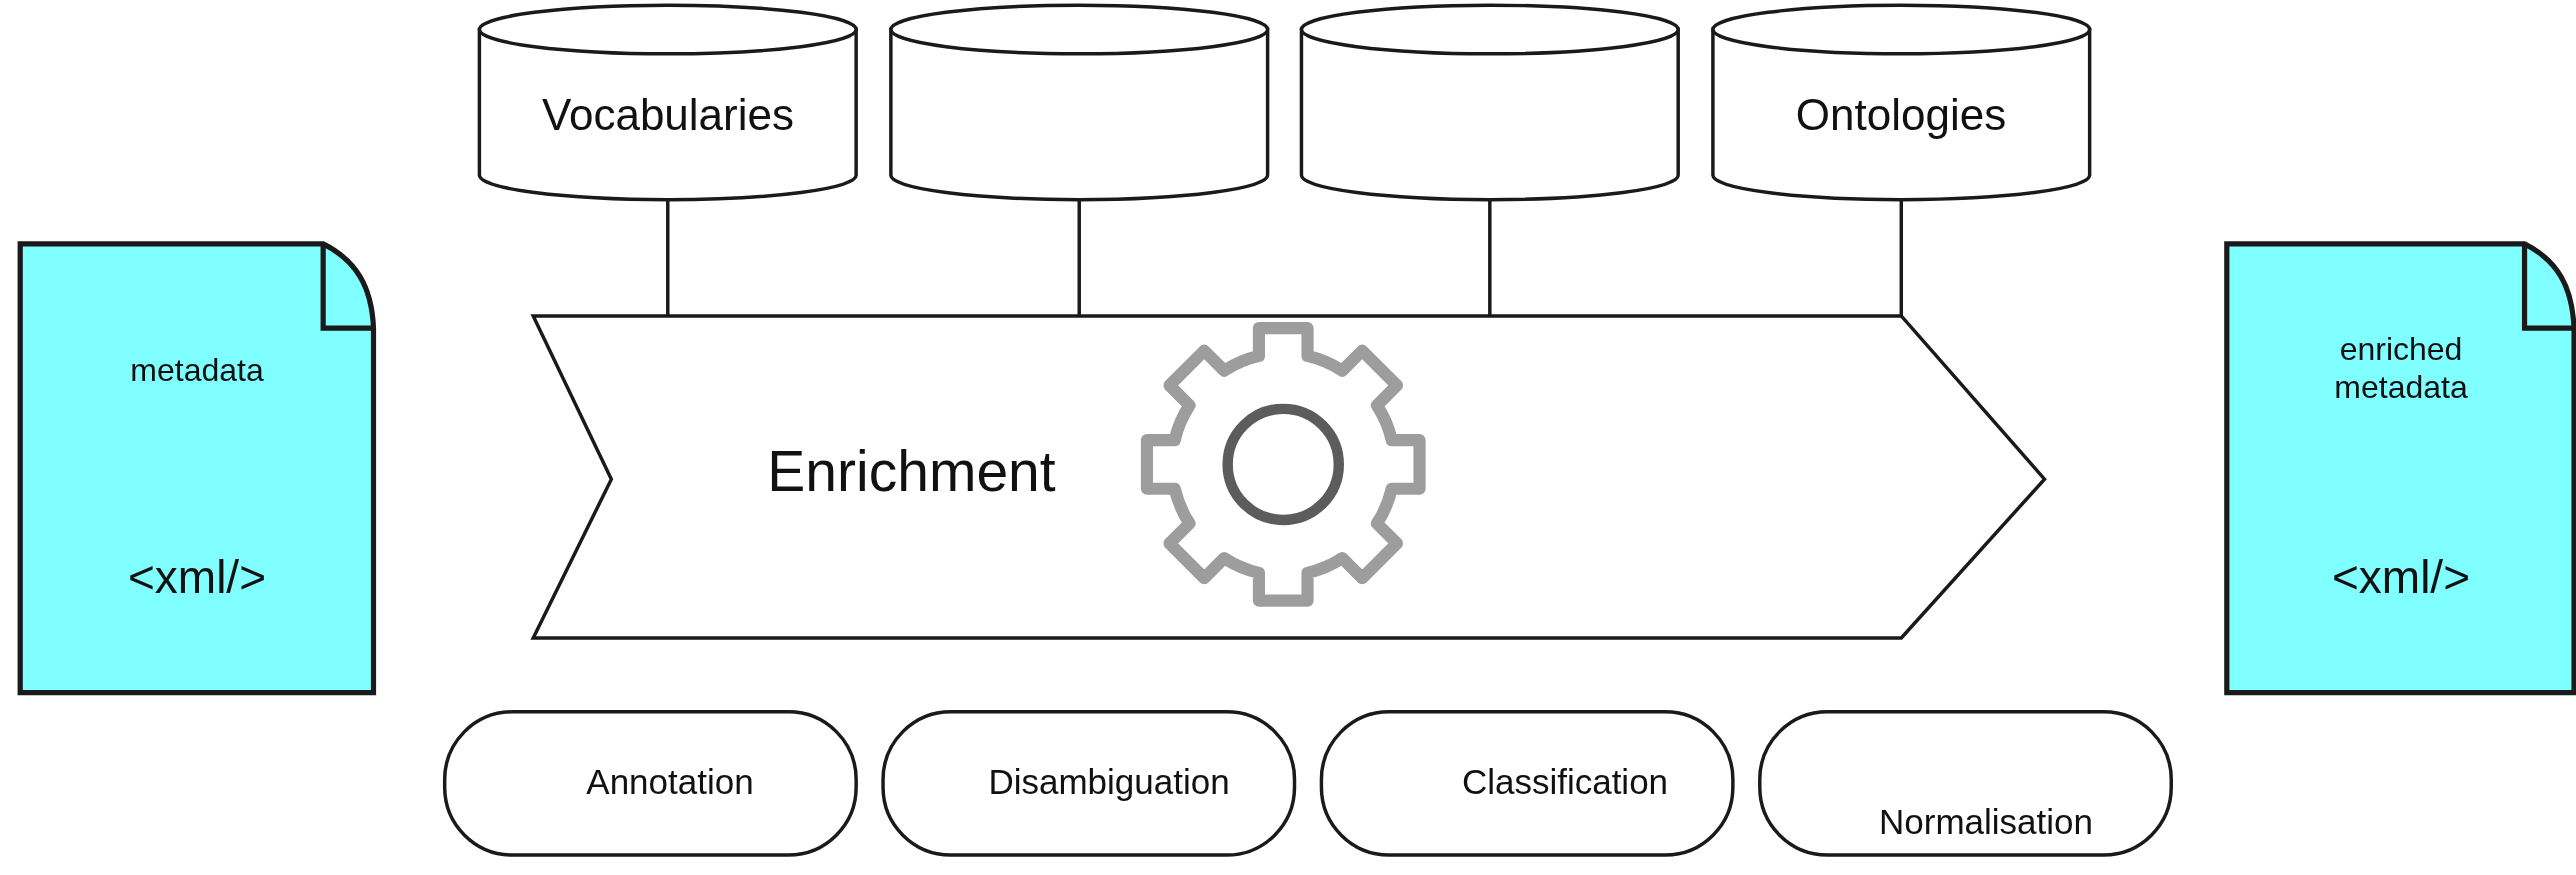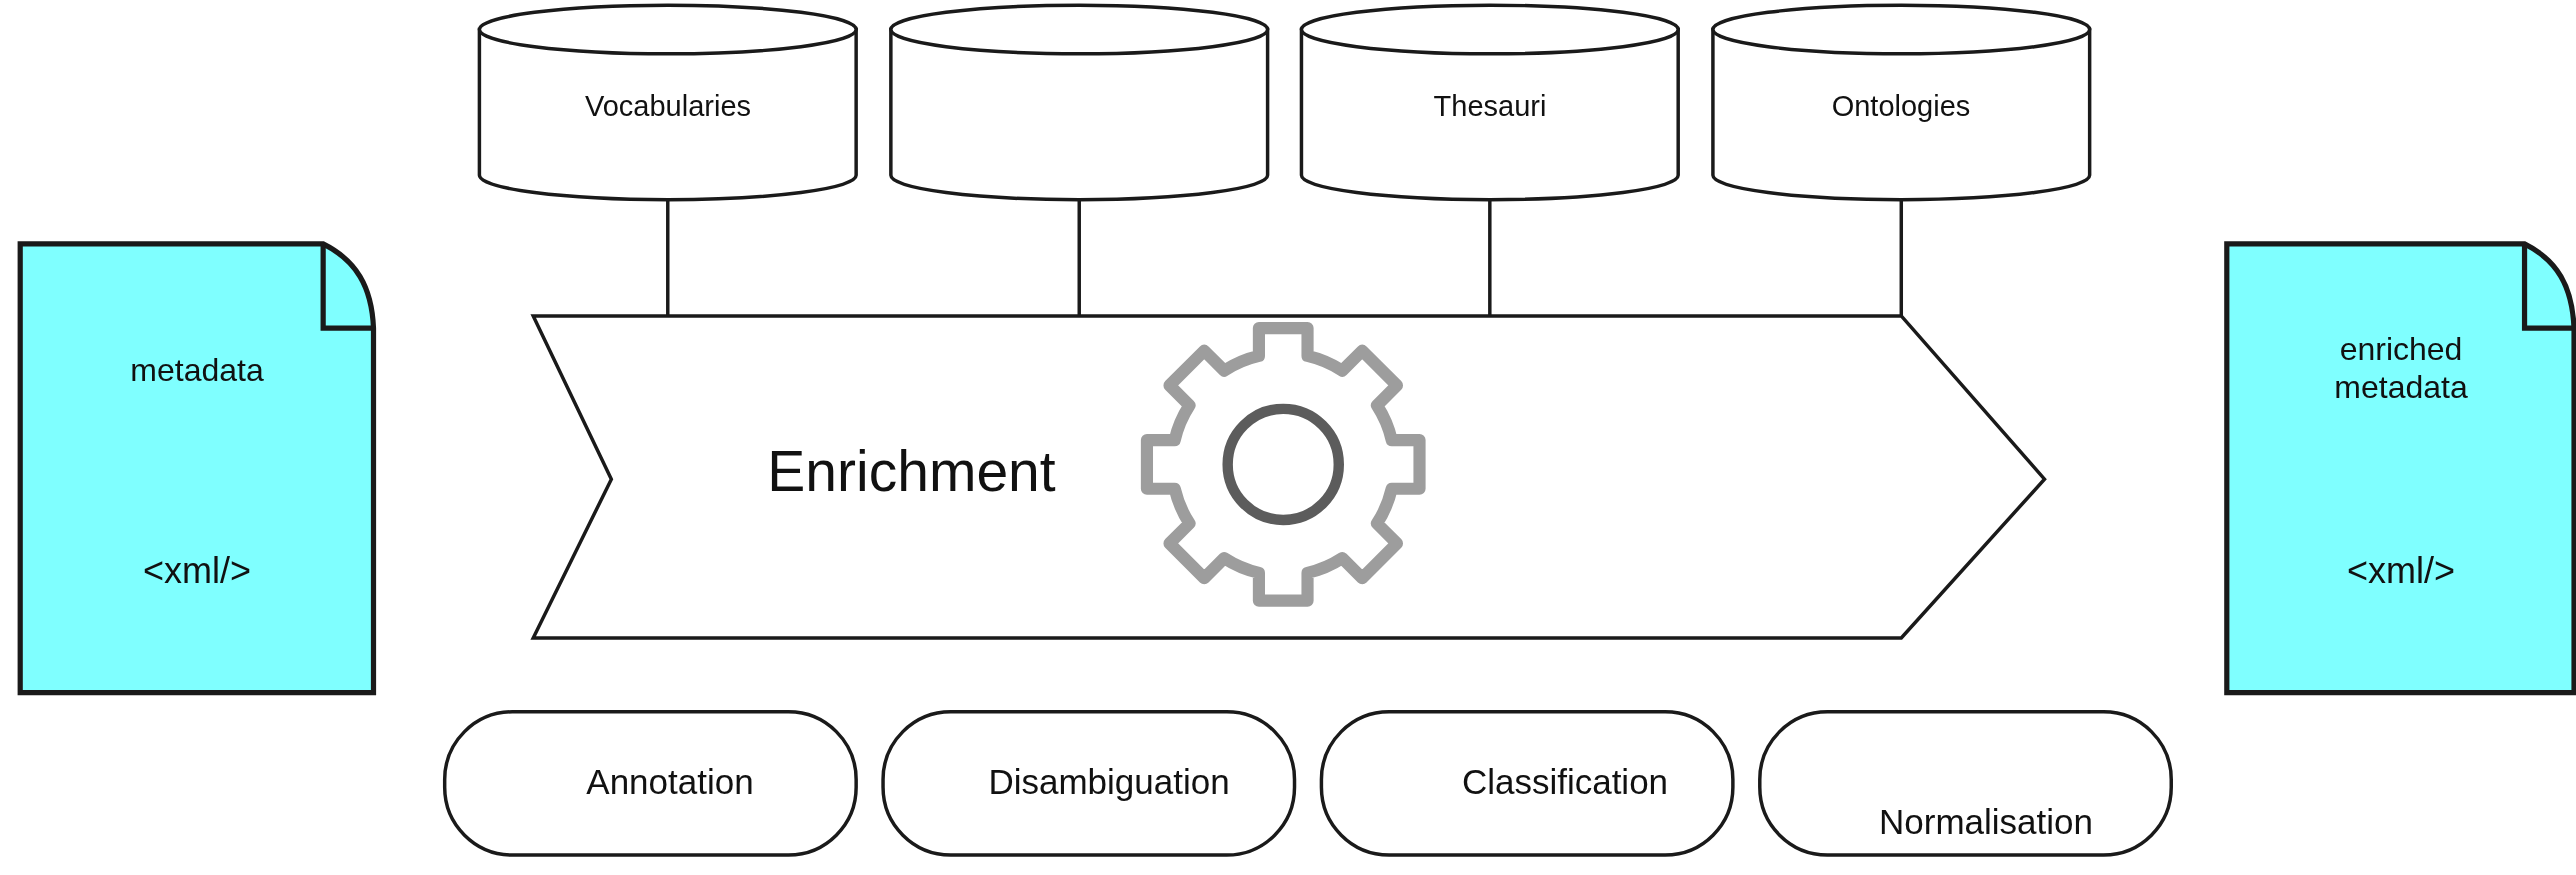--- a/index.html
+++ b/index.html
@@ -66,29 +66,29 @@
   .lbl {
     position: absolute;
     color: #111111;
     text-align: center;
     line-height: 1.18;
     white-space: pre-line;
     pointer-events: none;
     user-select: none;
   }
   .cyl-label {
-    font-size: 29px;
+    font-size: 44px;
     width: 382px;
   }
   .doc-label-title {
     font-size: 32px;
     width: 356px;
   }
   .doc-label-xml {
-    font-size: 36px;
+    font-size: 46px;
     width: 356px;
   }
   .enrich-label {
     font-size: 57px;
     width: 451px;
     text-align: center;
   }
   .pill-label {
     font-size: 35px;
     width: 448px;
@@ -191,21 +191,20 @@
       <ellipse class="cyl-ellipse" cx="2190" cy="34" rx="217" ry="28"></ellipse>
     </g>
 
     <rect class="shape-stroke" x="512" y="820" width="474" height="165" rx="78" ry="78"></rect>
     <rect class="shape-stroke" x="1017" y="820" width="474" height="165" rx="78" ry="78"></rect>
     <rect class="shape-stroke" x="1522" y="820" width="474" height="165" rx="78" ry="78"></rect>
     <rect class="shape-stroke" x="2027" y="820" width="474" height="165" rx="78" ry="78"></rect>
   </svg>
 
   <div class="lbl cyl-label" style="left:477px; top:89px;">Vocabularies</div>
-  <div class="lbl cyl-label" style="left:1299px; top:89px;">Thesauri</div>
   <div class="lbl cyl-label" style="left:1710px; top:89px;text-align:center;">Ontologies</div>
 
   <div class="lbl doc-label-title" style="left:19px; top:352px;">metadata</div>
   <div class="lbl doc-label-xml" style="left:19px; top:550px;">&lt;xml/&gt;</div>
 
   <div class="lbl doc-label-title" style="left:2223px; top:331px;">enriched
 metadata</div>
   <div class="lbl doc-label-xml" style="left:2223px; top:550px;">&lt;xml/&gt;</div>
 
   <div class="lbl enrich-label" style="left:686px; top:438px;">Enrichment</div>

